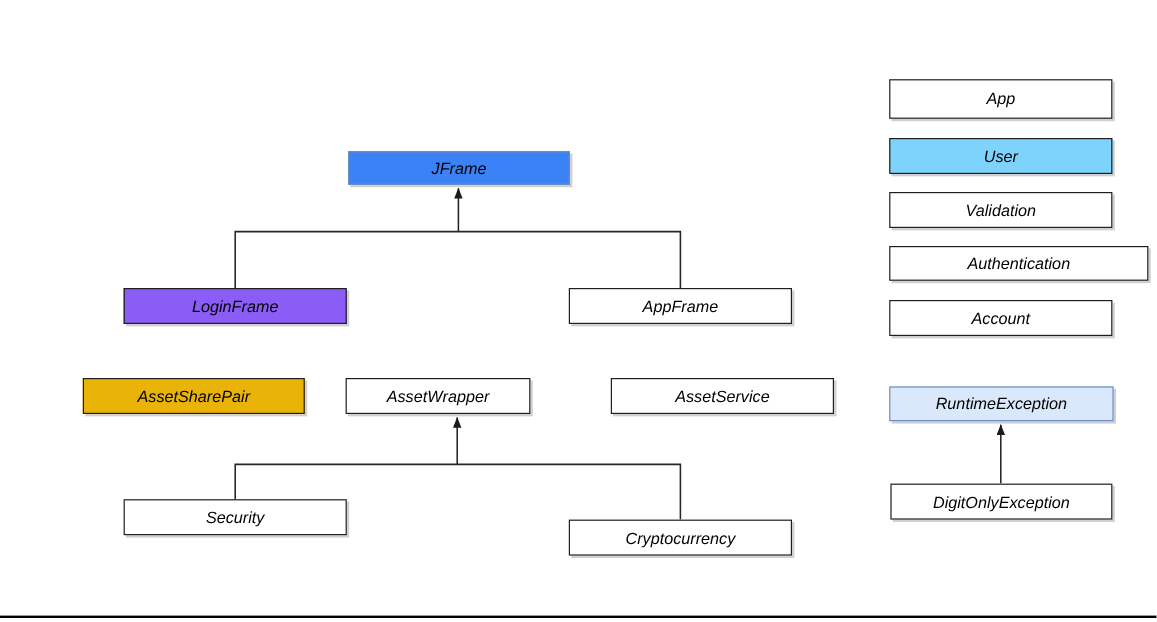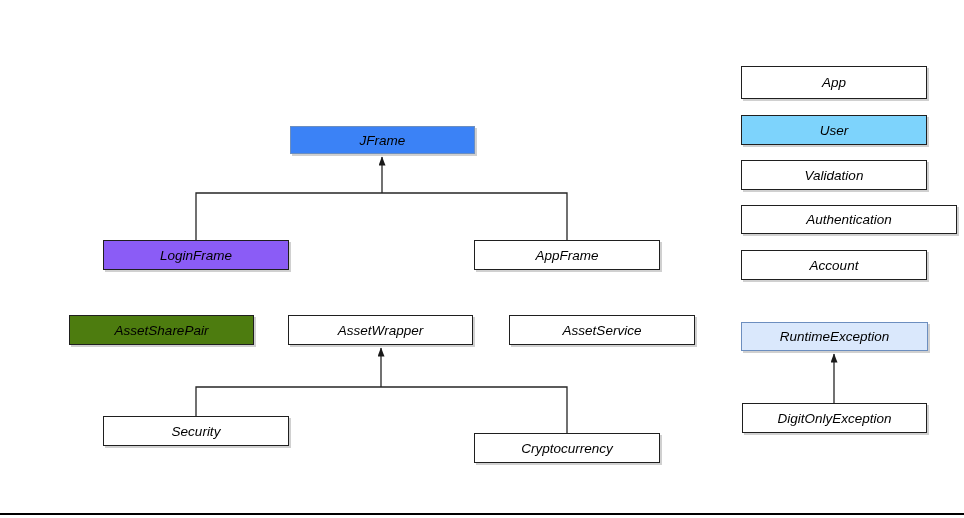--- a/index.html
+++ b/index.html
@@ -74,22 +74,22 @@
       <path d="M 196 433 V 387 H 567 V 433" class="edge" stroke="#262626"></path>
       <path d="M 381 387 L 381 348" class="edge" stroke="#262626" marker-end="url(#arrowhead)"></path>
       <path d="M 834 403 L 834 354" class="edge" stroke="#262626" marker-end="url(#arrowhead)"></path>
     </svg>
 
 
   <div id="nodes">
       <div class="node blue" style="left: 290px; top: 126px; width: 185px; height: 28px; background: #3b82f6; border-color: rgb(108, 142, 191);">JFrame</div>
       <div class="node" style="left: 103px; top: 240px; width: 186px; height: 30px; background: #8b5cf6; border-color: rgb(31, 31, 31);">LoginFrame</div>
       <div class="node" style="left: 474px; top: 240px; width: 186px; height: 30px; background: rgb(255, 255, 255); border-color: rgb(31, 31, 31);">AppFrame</div>
-      <div class="node" style="left: 69px; top: 315px; width: 185px; height: 30px; background: #4d7c0f; border-color: rgb(31, 31, 31);">AssetSharePair</div>
-      <div class="node" style="left: 288px; top: 315px; width: 185px; height: 30px; background: rgb(255, 255, 255); border-color: rgb(31, 31, 31);">AssetWrapper</div>
+      <div class="node" style="left: 69px; top: 315px; width: 185px; height: 30px; background: #eab308; border-color: rgb(31, 31, 31);">AssetSharePair</div>
+      <div class="node" style="left: 288px; top: 315px; width: 154px; height: 30px; background: rgb(255, 255, 255); border-color: rgb(31, 31, 31);">AssetWrapper</div>
       <div class="node" style="left: 509px; top: 315px; width: 186px; height: 30px; background: rgb(255, 255, 255); border-color: rgb(31, 31, 31);">AssetService</div>
       <div class="node" style="left: 103px; top: 416px; width: 186px; height: 30px; background: rgb(255, 255, 255); border-color: rgb(31, 31, 31);">Security</div>
       <div class="node" style="left: 474px; top: 433px; width: 186px; height: 30px; background: rgb(255, 255, 255); border-color: rgb(31, 31, 31);">Cryptocurrency</div>
       <div class="node" style="left: 741px; top: 66px; width: 186px; height: 33px; background: rgb(255, 255, 255); border-color: rgb(31, 31, 31);">App</div>
       <div class="node" style="left: 741px; top: 115px; width: 186px; height: 30px; background: #7dd3fc; border-color: rgb(31, 31, 31);">User</div>
       <div class="node" style="left: 741px; top: 160px; width: 186px; height: 30px; background: rgb(255, 255, 255); border-color: rgb(31, 31, 31);">Validation</div>
       <div class="node" style="left: 741px; top: 205px; width: 216px; height: 29px; background: rgb(255, 255, 255); border-color: rgb(31, 31, 31);">Authentication</div>
       <div class="node" style="left: 741px; top: 250px; width: 186px; height: 30px; background: rgb(255, 255, 255); border-color: rgb(31, 31, 31);">Account</div>
       <div class="node blue" style="left: 741px; top: 322px; width: 187px; height: 29px; background: rgb(218, 232, 252); border-color: rgb(108, 142, 191);">RuntimeException</div>
       <div class="node" style="left: 742px; top: 403px; width: 185px; height: 30px; background: rgb(255, 255, 255); border-color: rgb(31, 31, 31);">DigitOnlyException</div>

